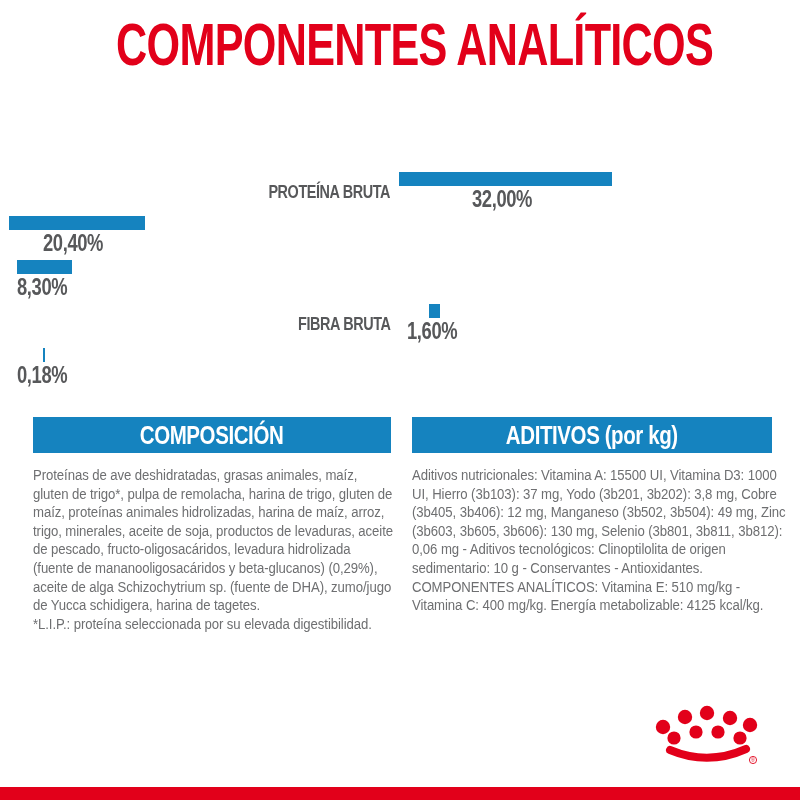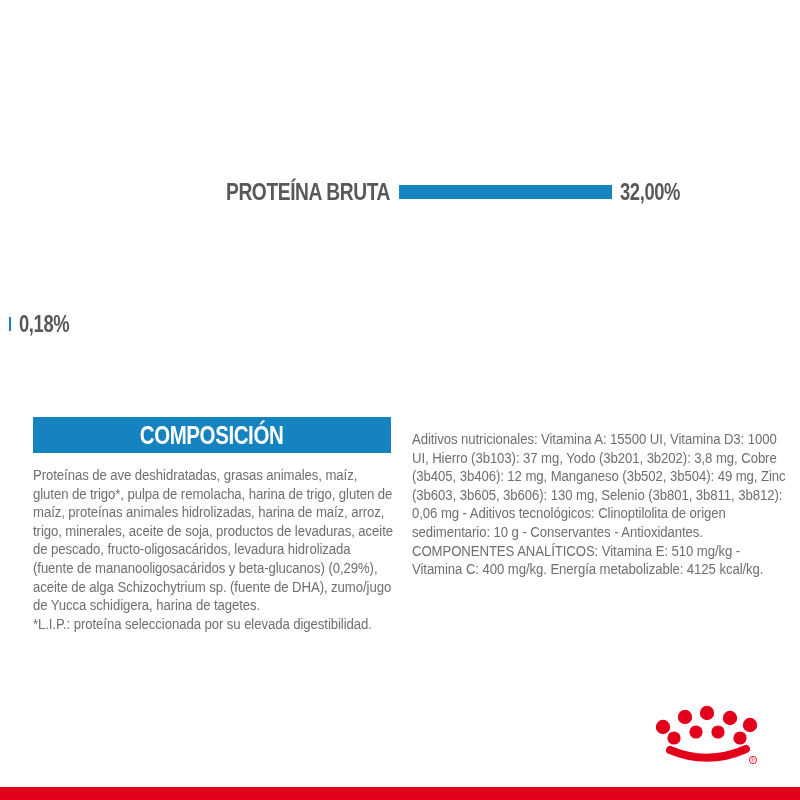--- a/index.html
+++ b/index.html
@@ -11,25 +11,25 @@
   .title-wrap{position:absolute;top:10px;left:0;width:800px;text-align:center;}
   .title{
     display:inline-block;font-size:60px;font-weight:bold;letter-spacing:-1px;
     color:var(--red,#e2001a);transform:scaleX(0.72);transform-origin:50% 50%;
     white-space:nowrap;
   }
   
   .chart{position:absolute;top:170px;left:0;width:800px;}
   .crow{display:flex;align-items:center;height:44px;}
   .clabel{
-    width:390px;text-align:right;font-weight:bold;font-size:24px;
+    width:390px;text-align:right;font-weight:bold;font-size:18px;
     color:var(--gray-dark,#57585a);white-space:nowrap;
   }
   .clabel>span{display:inline-block;transform:scaleX(0.8);transform-origin:100% 50%;letter-spacing:-0.5px;}
-  .cbarzone{display:flex;align-items:center;margin-left:9px;}
+  .cbarzone{display:flex;align-items:center;margin-left:9px;flex-direction:column;}
   .bar{height:14px;background:var(--blue,#1583bf);flex:0 0 auto;}
   .cval{
     margin-left:8px;font-weight:bold;font-size:23px;color:var(--gray-dark,#57585a);
     white-space:nowrap;
   }
   .cval>span{display:inline-block;transform:scaleX(0.8);transform-origin:0 50%;letter-spacing:-0.5px;}
   
   .cols{position:absolute;top:417px;left:0;width:800px;}
   .col{position:absolute;top:0;}
   .col.left{left:33px;width:358px;}
@@ -49,52 +49,73 @@
   .bodytext p{margin:0;}
   
   .logo{position:absolute;left:652px;top:704px;width:112px;height:64px;}
   .redbar{position:absolute;left:0;top:787px;width:800px;height:13px;background:var(--red,#e2001a);}
 </style>
 </head>
 <body>
 
 <div class="page">
 
+  <div class="title-wrap">
+    <span class="title">COMPONENTES ANALÍTICOS</span>
+  </div>
 
   <div class="chart">
     <div class="crow">
       <div class="clabel"><span>PROTEÍNA BRUTA</span></div>
       <div class="cbarzone">
         <span class="bar" style="width: 213px; background: rgb(21, 131, 191);"></span>
         <span class="cval"><span>32,00%</span></span>
       </div>
     </div>
     <div class="crow">
+      <div class="cbarzone">
+        <span class="bar" style="width: 136px; background: rgb(21, 131, 191);"></span>
+        <span class="cval"><span>20,40%</span></span>
+      </div>
     </div>
     <div class="crow">
+      <div class="cbarzone">
+        <span class="bar" style="width: 55px; background: rgb(21, 131, 191);"></span>
+        <span class="cval"><span>8,30%</span></span>
+      </div>
+    </div>
+    <div class="crow">
+      <div class="clabel"><span>FIBRA BRUTA</span></div>
+      <div class="cbarzone">
+        <span class="bar" style="width: 11px; background: rgb(21, 131, 191);"></span>
+        <span class="cval"><span>1,60%</span></span>
+      </div>
     </div>
     <div class="crow">
       <div class="cbarzone">
         <span class="bar" style="width: 2px; background: rgb(21, 131, 191);"></span>
         <span class="cval"><span>0,18%</span></span>
       </div>
     </div>
   </div>
 
   <div class="cols">
     <div class="col left">
       <div class="hdr">
         <span>COMPOSICIÓN</span>
       </div>
       <div class="bodytext">
         <p>Proteínas de ave deshidratadas, grasas animales, maíz, gluten de trigo*, pulpa de remolacha, harina de trigo, gluten de maíz, proteínas animales hidrolizadas, harina de maíz, arroz, trigo, minerales, aceite de soja, productos de levaduras, aceite de pescado, fructo-oligosacáridos, levadura hidrolizada (fuente de mananooligosacáridos y beta-glucanos) (0,29%), aceite de alga Schizochytrium sp. (fuente de DHA), zumo/jugo de Yucca schidigera, harina de tagetes.</p>
         <p>*L.I.P.: proteína seleccionada por su elevada digestibilidad.</p>
       </div>
     </div>
     <div class="col right">
+      <div class="hdr">
+        <span>ADITIVOS (por kg)</span>
+      </div>
       <div class="bodytext">
         <p>Aditivos nutricionales: Vitamina A: 15500 UI, Vitamina D3: 1000 UI, Hierro (3b103): 37 mg, Yodo (3b201, 3b202): 3,8 mg, Cobre (3b405, 3b406): 12 mg, Manganeso (3b502, 3b504): 49 mg, Zinc (3b603, 3b605, 3b606): 130 mg, Selenio (3b801, 3b811, 3b812): 0,06 mg - Aditivos tecnológicos: Clinoptilolita de origen sedimentario: 10 g - Conservantes - Antioxidantes. COMPONENTES ANALÍTICOS: Vitamina E: 510 mg/kg - Vitamina C: 400 mg/kg. Energía metabolizable: 4125 kcal/kg.</p>
       </div>
     </div>
   </div>
 
   <svg class="logo" viewBox="0 0 112 64" xmlns="http://www.w3.org/2000/svg">
     <g fill="#e2001a">
       <circle cx="11" cy="23" r="7.2"></circle>
       <circle cx="33" cy="13" r="7.2"></circle>

